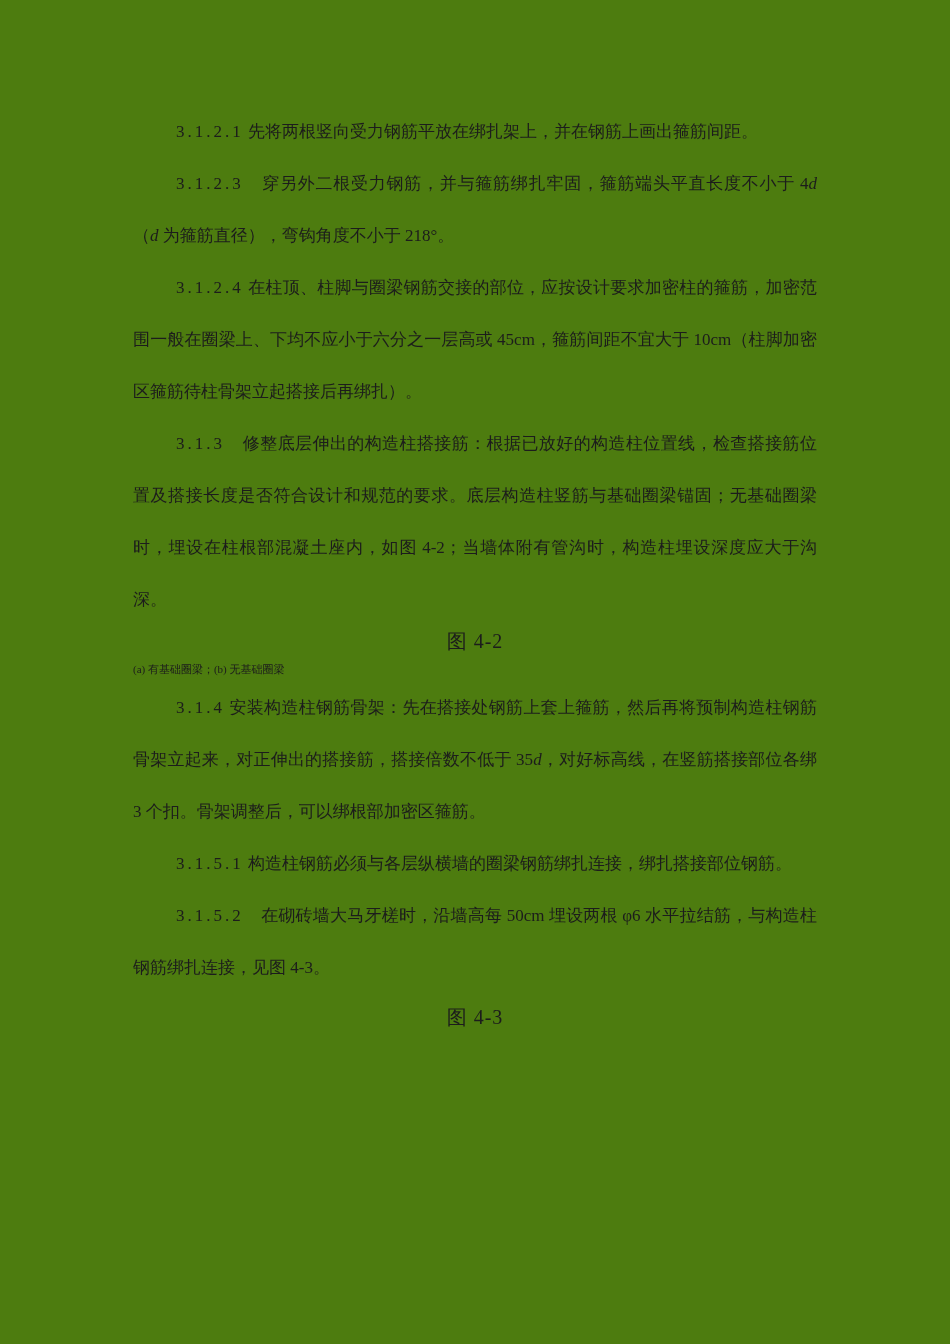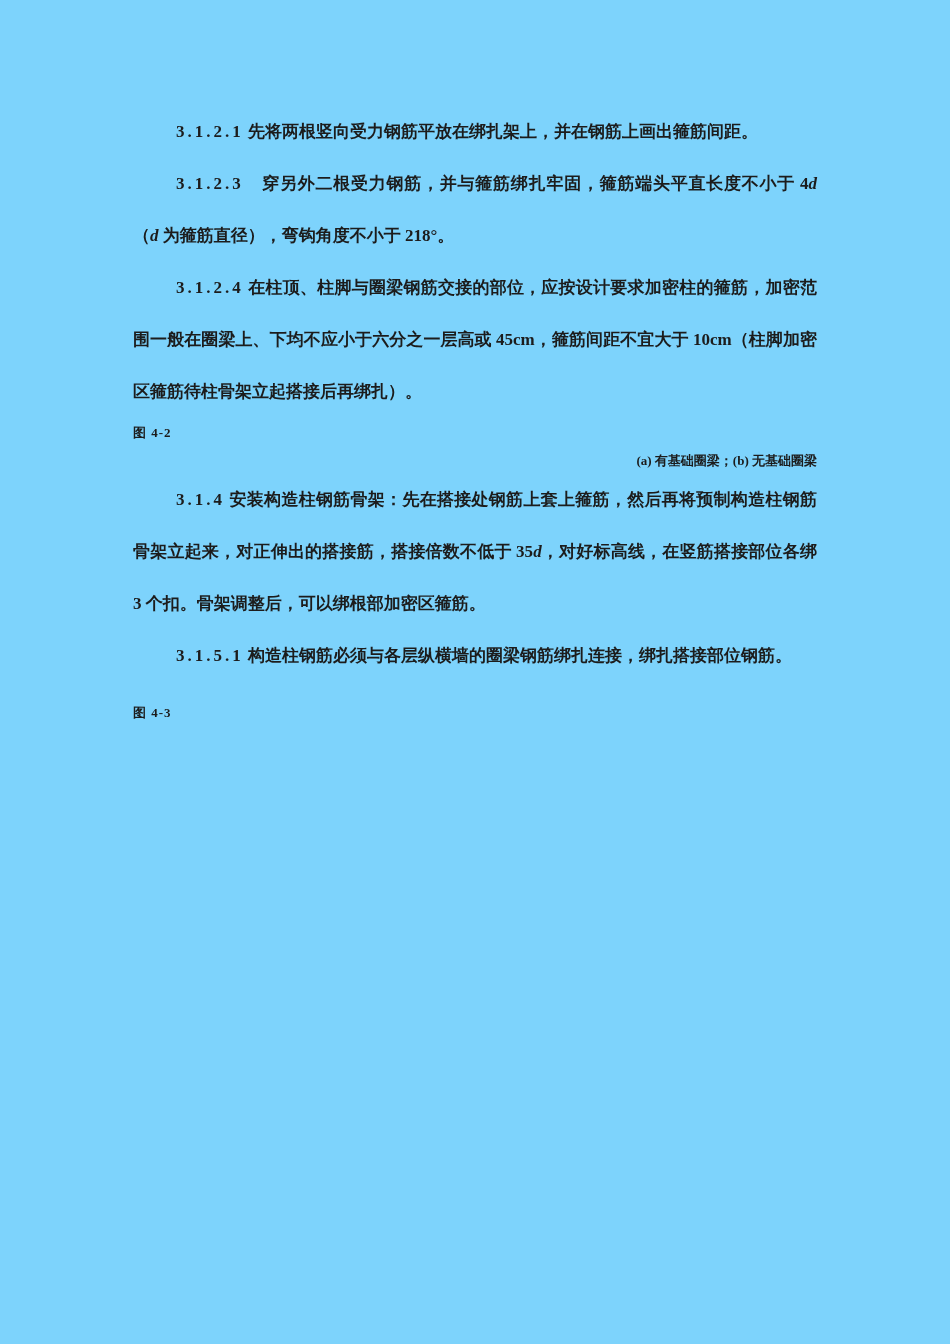--- a/index.html
+++ b/index.html
@@ -10,23 +10,22 @@
   body {
     width: 950px;
     height: 1344px;
     overflow: hidden;
     font-family: "Liberation Serif", "DejaVu Serif", serif;
     color: #1c1c1c;
   }
   .page {
     width: 950px;
     height: 1344px;
-    background: #7dd3fc;
+    background: #4d7c0f;
     box-sizing: border-box;
-    font-weight: bold;
   }
   .content {
     box-sizing: border-box;
     padding: 106px 133px 0 133px;
     font-size: 17px;
     line-height: 52px;
     text-align: justify;
   }
   p.para {
     margin: 0;
@@ -35,58 +34,61 @@
   .run-num {
     letter-spacing: 3px;
   }
   .run-i {
     font-style: italic;
   }
   .fig-block {
     margin: 0;
   }
   .fig-block-bottom {
-    margin-top: 16px;
+    margin-top: 8px;
   }
   .fig-caption {
+    text-align: center;
     text-indent: 0;
-    font-size: 13px;
+    font-size: 20px;
     line-height: 30px;
     letter-spacing: 1px;
   }
   .fig-subcaption {
-    text-align: right;
+    text-align: left;
     text-indent: 0;
-    font-size: 13px;
+    font-size: 11px;
     line-height: 26px;
   }
 </style>
 </head>
 <body>
 
 <main class="page">
   <section class="content">
 
     <p class="para"><span class="run-num">3.1.2.1</span><span> 先将两根竖向受力钢筋平放在绑扎架上，并在钢筋上画出箍筋间距。</span></p>
 
 
     <p class="para"><span class="run-num">3.1.2.3</span><span>　穿另外二根受力钢筋，并与箍筋绑扎牢固，箍筋端头平直长度不小于 4</span><span class="run-i">d</span><span>（</span><span class="run-i">d</span><span> 为箍筋直径），弯钩角度不小于 218°。</span></p>
 
     <p class="para"><span class="run-num">3.1.2.4</span><span> 在柱顶、柱脚与圈梁钢筋交接的部位，应按设计要求加密柱的箍筋，加密范围一般在圈梁上、下均不应小于六分之一层高或 45cm，箍筋间距不宜大于 10cm（柱脚加密区箍筋待柱骨架立起搭接后再绑扎）。</span></p>
 
+    <p class="para"><span class="run-num">3.1.3</span><span>　修整底层伸出的构造柱搭接筋：根据已放好的构造柱位置线，检查搭接筋位置及搭接长度是否符合设计和规范的要求。底层构造柱竖筋与基础圈梁锚固；无基础圈梁时，埋设在柱根部混凝土座内，如图 4-2；当墙体附有管沟时，构造柱埋设深度应大于沟深。</span></p>
 
     <div class="fig-block">
       <div class="fig-caption">图 4-2</div>
       <div class="fig-subcaption">(a) 有基础圈梁；(b) 无基础圈梁</div>
     </div>
 
     <p class="para"><span class="run-num">3.1.4</span><span> 安装构造柱钢筋骨架：先在搭接处钢筋上套上箍筋，然后再将预制构造柱钢筋骨架立起来，对正伸出的搭接筋，搭接倍数不低于 35</span><span class="run-i">d</span><span>，对好标高线，在竖筋搭接部位各绑 3 个扣。骨架调整后，可以绑根部加密区箍筋。</span></p>
 
 
     <p class="para"><span class="run-num">3.1.5.1</span><span> 构造柱钢筋必须与各层纵横墙的圈梁钢筋绑扎连接，绑扎搭接部位钢筋。</span></p>
 
+    <p class="para"><span class="run-num">3.1.5.2</span><span>　在砌砖墙大马牙槎时，沿墙高每 50cm 埋设两根 φ6 水平拉结筋，与构造柱钢筋绑扎连接，见图 4-3。</span></p>
 
     <div class="fig-block fig-block-bottom">
       <div class="fig-caption">图 4-3</div>
     </div>
 
   </section>
 </main>
 
 </body></html>

